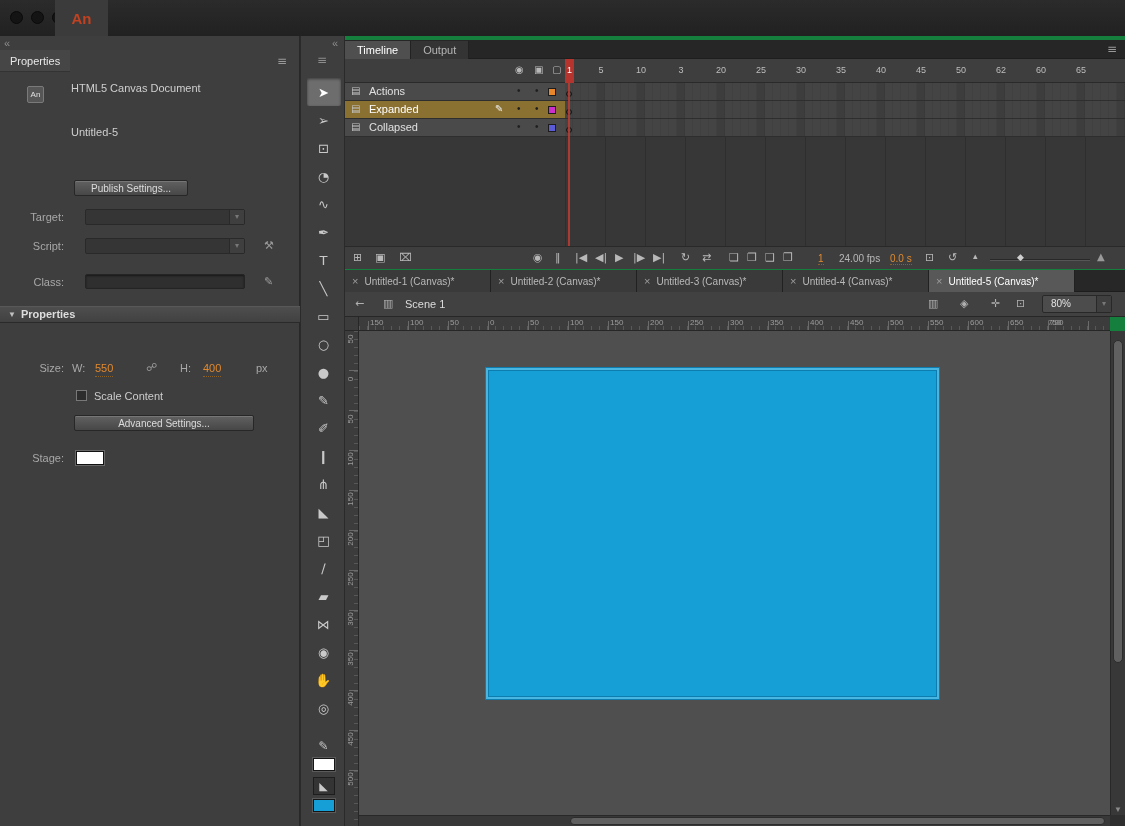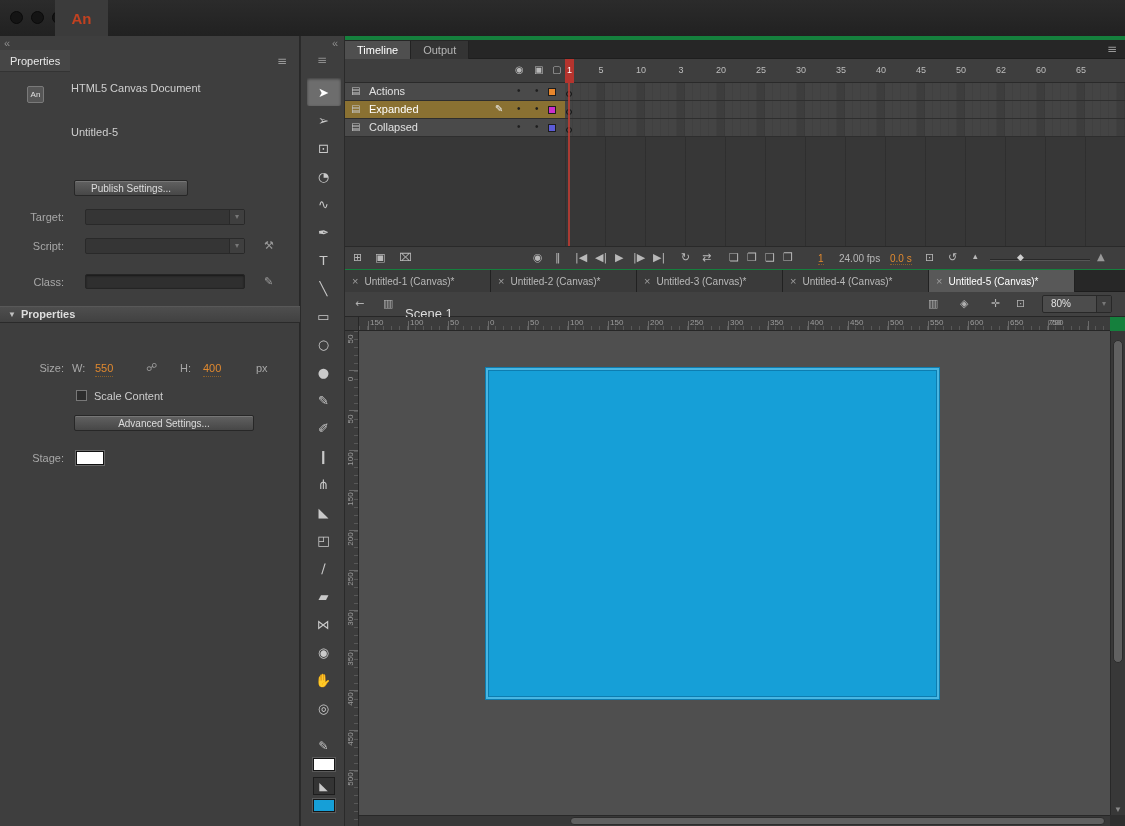--- a/index.html
+++ b/index.html
@@ -77,21 +77,21 @@
   .zoom-track{position:absolute;left:645px;top:12px;width:100px;height:2px;background:#282828;border-bottom:1px solid #565656;}
   .zoom-thumb{position:absolute;left:672px;top:5px;color:#cfcfcf;font-size:9px;font-family:"DejaVu Sans",sans-serif;}
 
   .doc-tabs{position:absolute;left:0;top:234px;width:780px;height:22px;background:#272727;display:flex;border-bottom:1px solid #1d1d1d;}
   .doc-tab{width:146px;height:22px;background:#3a3a3a;border-right:1px solid #212121;color:#b8b8b8;font-size:10px;display:flex;align-items:center;padding:0 7px;gap:6px;white-space:nowrap;overflow:hidden;}
   .doc-tab.active{background:#585858;color:#fff;}
   .doc-close{color:#9d9d9d;font-size:11px;}
 
   .edit-bar{position:absolute;left:0;top:256px;width:780px;height:25px;background:#414141;border-bottom:1px solid #272727;}
   .eb-icon{position:absolute;top:5px;color:#b0b0b0;font-size:11px;font-family:"DejaVu Sans",sans-serif;}
-  .eb-text{position:absolute;top:14px;font-size:13px;color:#dcdcdc;}
+  .eb-text{position:absolute;top:6px;font-size:11px;color:#dcdcdc;}
   .zoom-select{position:absolute;left:697px;top:3px;width:70px;height:18px;background:#4c4c4c;border:1px solid #282828;border-radius:2px;font-size:10px;color:#e2e2e2;line-height:16px;padding-left:8px;}
   .zoom-select .dd-arrow{height:16px;line-height:15px;}
 
   .ruler-corner{position:absolute;left:0;top:281px;width:14px;height:14px;background:#3c3c3c;border-right:1px solid #272727;border-bottom:1px solid #272727;}
   .h-ruler{position:absolute;left:14px;top:281px;width:751px;height:14px;background:#3c3c3c;border-bottom:1px solid #272727;background-image:repeating-linear-gradient(90deg,#585858 0 1px,transparent 1px 8px);background-size:751px 4px;background-position:left bottom;background-repeat:no-repeat;overflow:hidden;}
   .h-tick{position:absolute;bottom:0;width:1px;height:9px;background:#6a6a6a;}
   .h-label{position:absolute;top:1px;font-size:8px;color:#9c9c9c;}
   .v-ruler{position:absolute;left:0;top:295px;width:14px;height:495px;background:#3c3c3c;border-right:1px solid #272727;background-image:repeating-linear-gradient(180deg,#585858 0 1px,transparent 1px 8px);background-size:4px 495px;background-position:right top;background-repeat:no-repeat;overflow:hidden;}
   .v-tick{position:absolute;right:0;width:9px;height:1px;background:#6a6a6a;}
   .v-label{position:absolute;left:-4px;width:20px;height:10px;line-height:10px;text-align:center;font-size:8px;color:#9c9c9c;transform:rotate(-90deg);}

